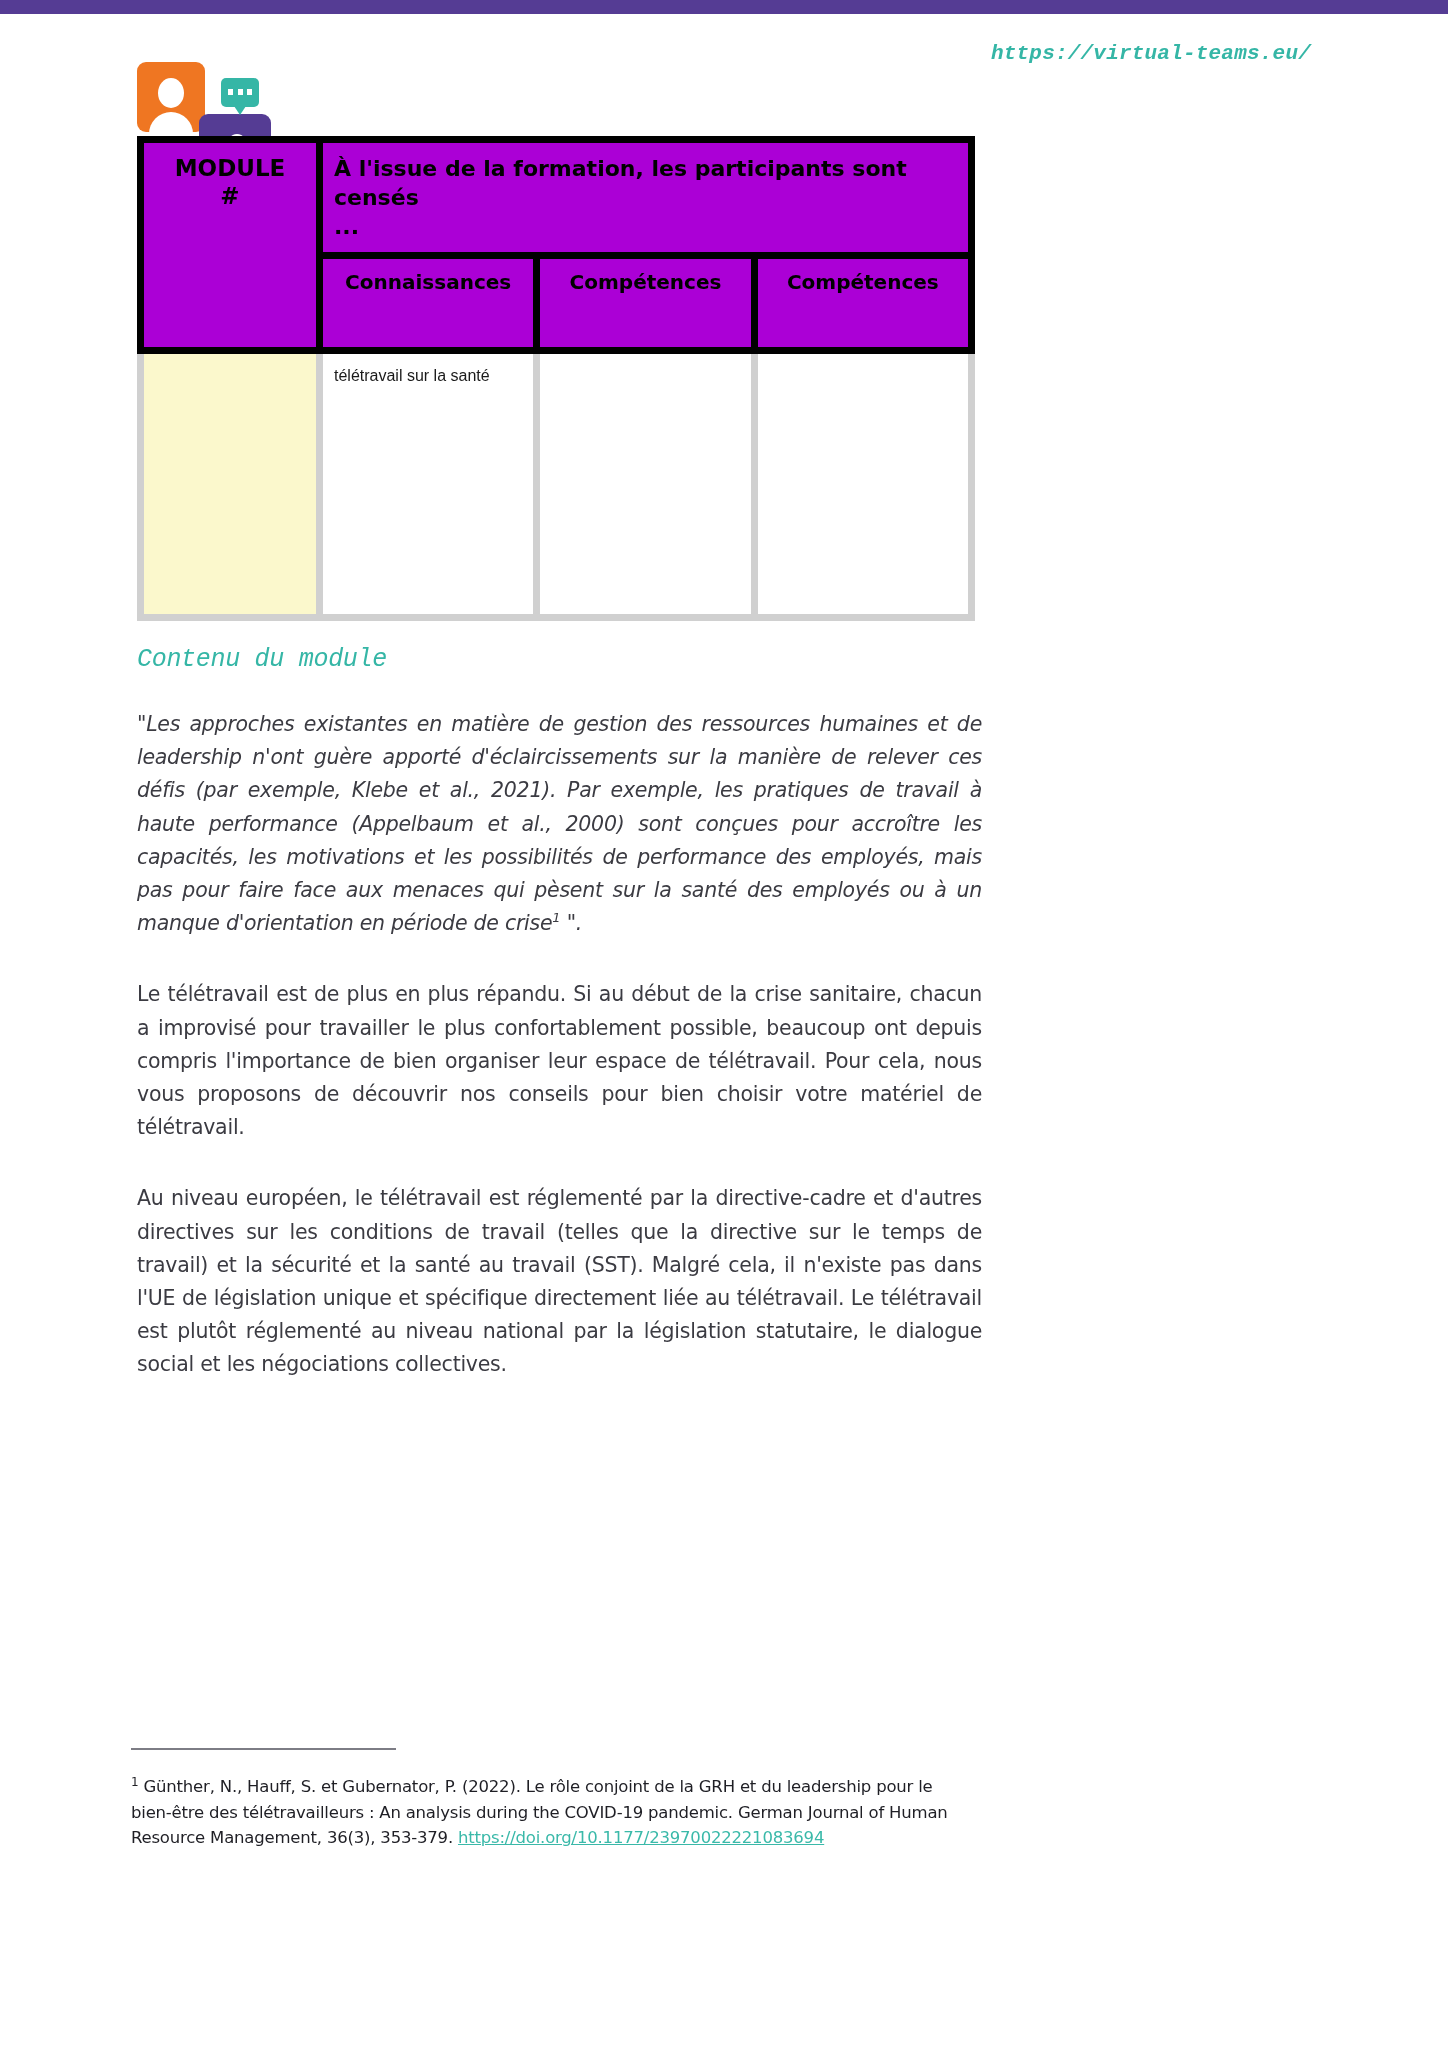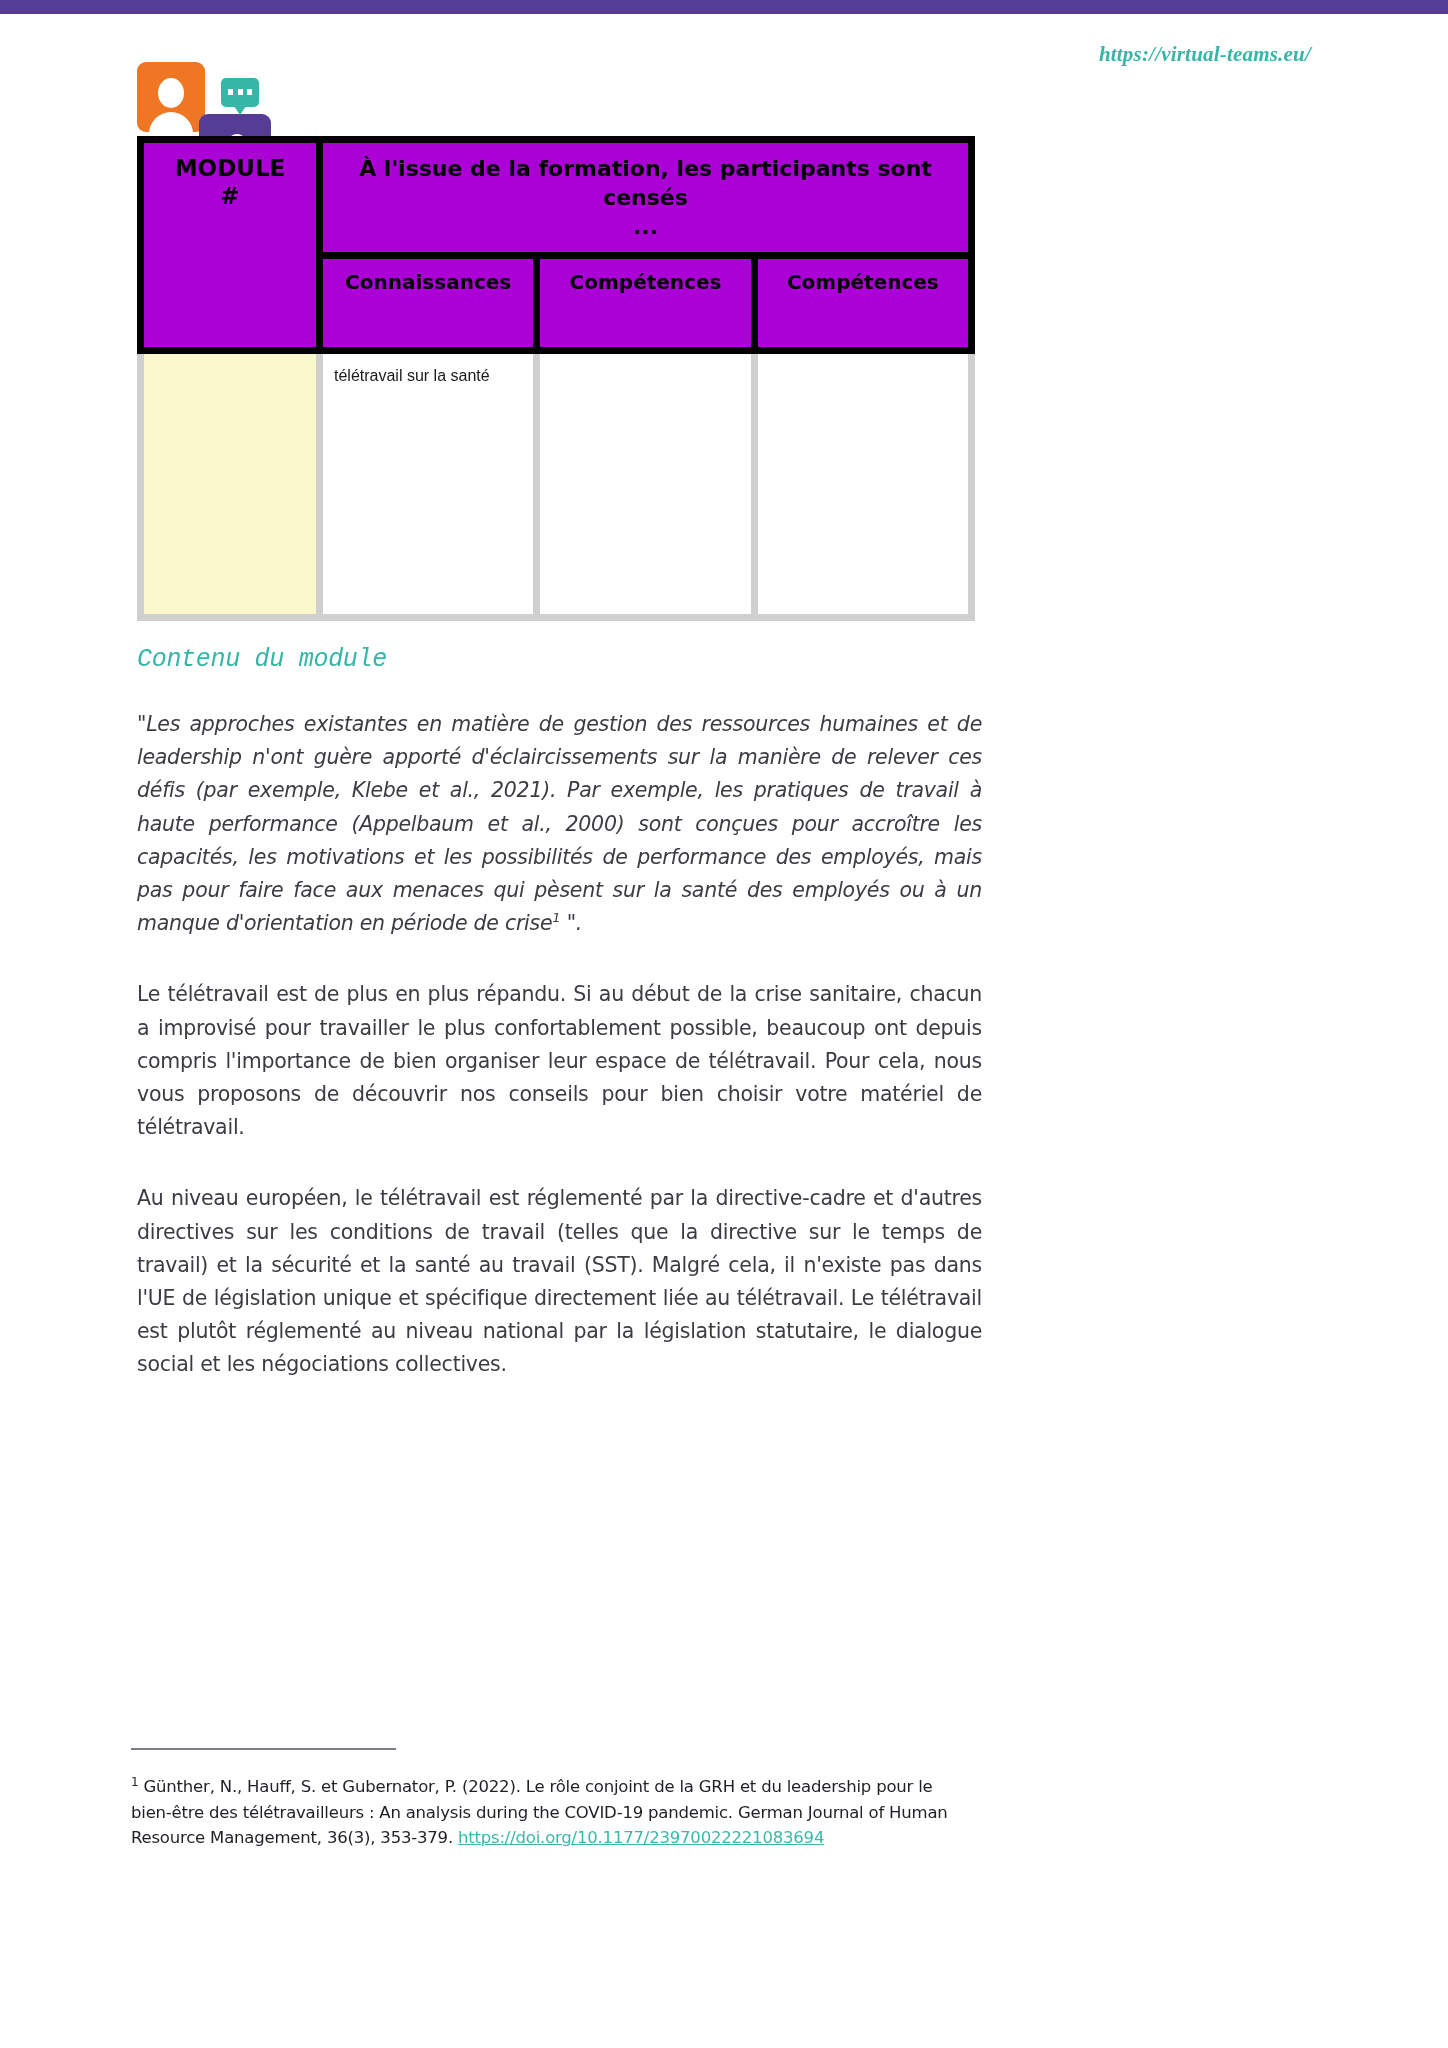--- a/index.html
+++ b/index.html
@@ -23,21 +23,21 @@
     width: 1448px;
     height: 14px;
     background: #553c94;
   }
 
   
   .header-url {
     position: absolute;
     top: 42px;
     right: 137px;
-    font-family: Liberation Serif, serif;
+    font-family: Liberation Mono, monospace;
     font-style: italic;
     font-weight: bold;
     font-size: 21px;
     color: #35b6a6;
     letter-spacing: 0.2px;
   }
 
   
   .logo {
     position: absolute;
@@ -143,21 +143,21 @@
     text-align: center;
     vertical-align: middle;
     font-size: 23px;
     line-height: 1.22;
     width: 150px;
     padding: 6px 4px;
   }
   .hdr-top {
     font-size: 22px;
     line-height: 1.32;
-    text-align: center;
+    text-align: left;
     padding: 18px 12px 10px 22px;
     height: 58px;
   }
   .hdr-sub {
     font-size: 20px;
     line-height: 1.24;
     text-align: center;
     vertical-align: middle;
     height: 66px;
     padding: 6px 8px;

